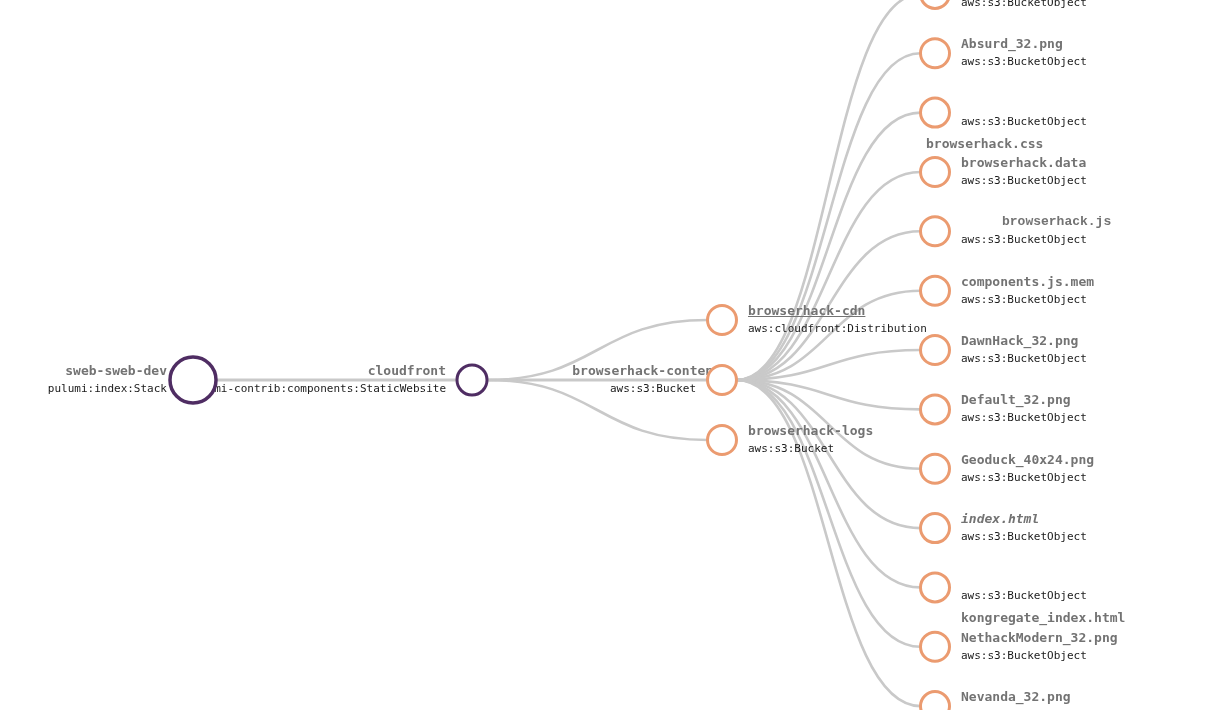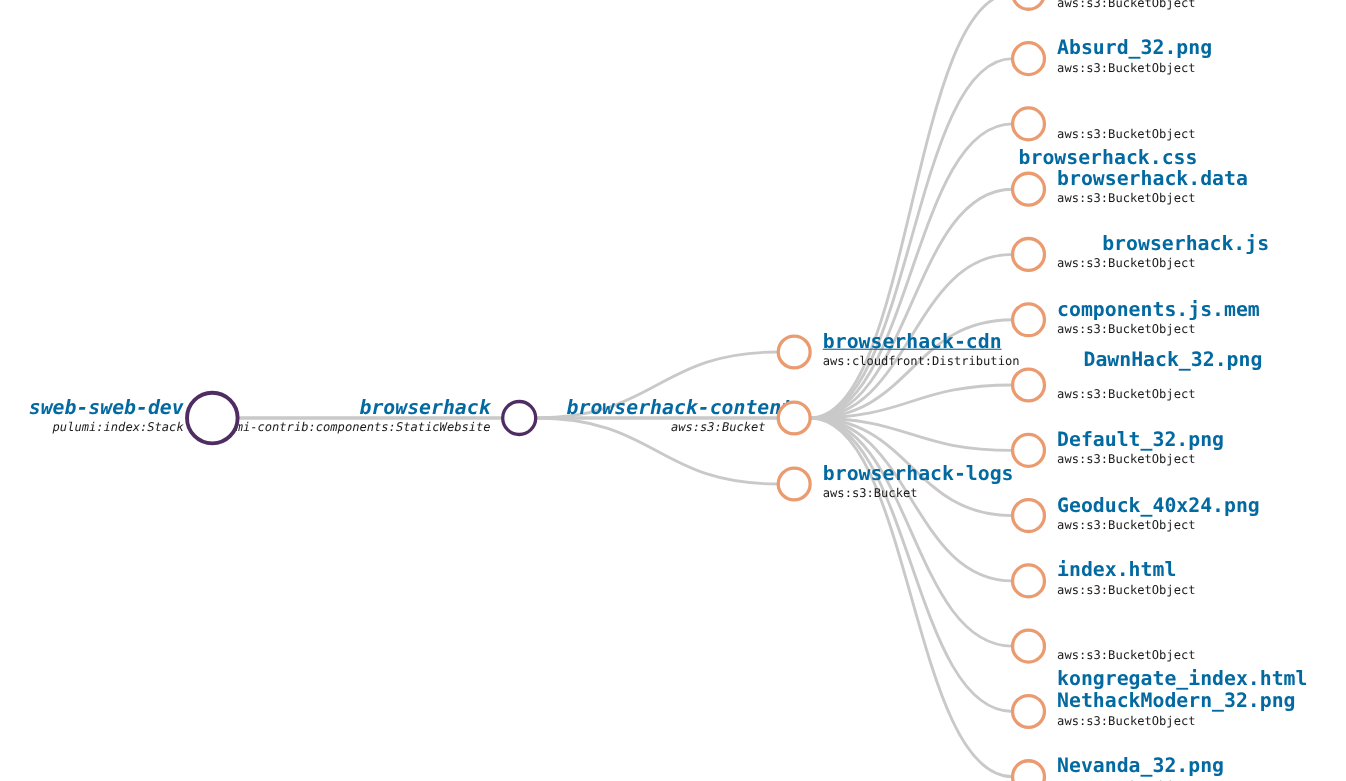--- a/index.html
+++ b/index.html
@@ -15,35 +15,35 @@
     position: absolute;
     top: 0; left: 0;
   }
   #edge-layer { z-index: 1; }
   #label-layer { position: absolute; top: 0; left: 0; width: 100%; height: 100%; z-index: 2; }
   #node-layer { z-index: 3; }
   .node-title {
     position: absolute;
     font-family: "DejaVu Sans Mono", monospace;
     font-weight: bold;
-    font-size: 18px;
+    font-size: 13px;
     line-height: 16px;
-    color: #0369a1;
+    color: #737373;
     white-space: nowrap;
   }
   .node-subtitle {
     position: absolute;
     font-family: "DejaVu Sans Mono", monospace;
     font-weight: normal;
     font-size: 11px;
     line-height: 12px;
     color: #1a1a1a;
     white-space: nowrap;
   }
-  .side-left { text-align: left; font-style: italic; }
+  .side-left { text-align: left; }
   .side-right { text-align: left; }
 </style>
 </head>
 <body>
 
 <div id="graph-canvas">
   <svg id="edge-layer" width="1224" height="710" viewBox="0 0 1224 710">
       <path d="M 193 380 L 472 380" fill="none" stroke="#c9c9c9" stroke-width="3.2"></path>
       <path d="M 472 380 L 722 380" fill="none" stroke="#c9c9c9" stroke-width="3.2"></path>
       <path d="M 487 380 C 597.25 380, 597.25 320, 707.5 320" fill="none" stroke="#c9c9c9" stroke-width="2.6"></path>
@@ -58,47 +58,47 @@
       <path d="M 736.5 380 C 828.5 380, 828.5 409.4, 920.5 409.4" fill="none" stroke="#c9c9c9" stroke-width="2.6"></path>
       <path d="M 736.5 380 C 828.5 380, 828.5 468.7, 920.5 468.7" fill="none" stroke="#c9c9c9" stroke-width="2.6"></path>
       <path d="M 736.5 380 C 828.5 380, 828.5 528.1, 920.5 528.1" fill="none" stroke="#c9c9c9" stroke-width="2.6"></path>
       <path d="M 736.5 380 C 828.5 380, 828.5 587.4, 920.5 587.4" fill="none" stroke="#c9c9c9" stroke-width="2.6"></path>
       <path d="M 736.5 380 C 828.5 380, 828.5 646.8, 920.5 646.8" fill="none" stroke="#c9c9c9" stroke-width="2.6"></path>
       <path d="M 736.5 380 C 828.5 380, 828.5 706.1, 920.5 706.1" fill="none" stroke="#c9c9c9" stroke-width="2.6"></path>
     </svg>
   <div id="label-layer">
       <div class="node-title side-left" style="right: 1057px; top: 363px;">sweb-sweb-dev</div>
       <div class="node-subtitle side-left" style="right: 1057px; top: 383px;">pulumi:index:Stack</div>
-      <div class="node-title side-left" style="right: 778px; top: 363px;">browserhack</div>
+      <div class="node-title side-left" style="right: 778px; top: 363px;">cloudfront</div>
       <div class="node-subtitle side-left" style="right: 778px; top: 383px;">pulumi-contrib:components:StaticWebsite</div>
       <div class="node-title side-left" style="right: 503px; top: 363px;">browserhack-content</div>
       <div class="node-subtitle side-left" style="right: 528px; top: 383px;">aws:s3:Bucket</div>
       <div class="node-title side-right" style="left: 748px; top: 303px; text-decoration: underline;">browserhack-cdn</div>
       <div class="node-subtitle side-right" style="left: 748px; top: 323px;">aws:cloudfront:Distribution</div>
       <div class="node-title side-right" style="left: 748px; top: 423px;">browserhack-logs</div>
       <div class="node-subtitle side-right" style="left: 748px; top: 443px;">aws:s3:Bucket</div>
       <div class="node-title side-right" style="left: 961px; top: -23.1px;"></div>
       <div class="node-subtitle side-right" style="left: 961px; top: -3.1px;">aws:s3:BucketObject</div>
       <div class="node-title side-right" style="left: 961px; top: 36.3px;">Absurd_32.png</div>
       <div class="node-subtitle side-right" style="left: 961px; top: 56.3px;">aws:s3:BucketObject</div>
       <div class="node-title side-right" style="left: 926px; top: 95.6px; margin-top: 40px;">browserhack.css</div>
       <div class="node-subtitle side-right" style="left: 961px; top: 115.6px;">aws:s3:BucketObject</div>
       <div class="node-title side-right" style="left: 961px; top: 155px;">browserhack.data</div>
       <div class="node-subtitle side-right" style="left: 961px; top: 175px;">aws:s3:BucketObject</div>
-      <div class="node-title side-right" style="left: 1002px; top: 214.3px;">browserhack.js</div>
+      <div class="node-title side-right" style="left: 1002px; top: 214.3px; font-family: Liberation Mono, monospace;">browserhack.js</div>
       <div class="node-subtitle side-right" style="left: 961px; top: 234.3px;">aws:s3:BucketObject</div>
       <div class="node-title side-right" style="left: 961px; top: 273.7px;">components.js.mem</div>
       <div class="node-subtitle side-right" style="left: 961px; top: 293.7px;">aws:s3:BucketObject</div>
-      <div class="node-title side-right" style="left: 961px; top: 320px; margin-left: 24px;">DawnHack_32.png</div>
+      <div class="node-title side-right" style="left: 961px; top: 333px;">DawnHack_32.png</div>
       <div class="node-subtitle side-right" style="left: 961px; top: 353px;">aws:s3:BucketObject</div>
       <div class="node-title side-right" style="left: 961px; top: 392.4px;">Default_32.png</div>
       <div class="node-subtitle side-right" style="left: 961px; top: 412.4px;">aws:s3:BucketObject</div>
       <div class="node-title side-right" style="left: 961px; top: 451.7px;">Geoduck_40x24.png</div>
       <div class="node-subtitle side-right" style="left: 961px; top: 471.7px;">aws:s3:BucketObject</div>
-      <div class="node-title side-right" style="left: 961px; top: 511.1px;">index.html</div>
+      <div class="node-title side-right" style="left: 961px; top: 511.1px; font-style: italic;">index.html</div>
       <div class="node-subtitle side-right" style="left: 961px; top: 531.1px;">aws:s3:BucketObject</div>
       <div class="node-title side-right" style="left: 961px; top: 570.4px; margin-top: 40px;">kongregate_index.html</div>
       <div class="node-subtitle side-right" style="left: 961px; top: 590.4px;">aws:s3:BucketObject</div>
       <div class="node-title side-right" style="left: 961px; top: 629.8px;">NethackModern_32.png</div>
       <div class="node-subtitle side-right" style="left: 961px; top: 649.8px;">aws:s3:BucketObject</div>
       <div class="node-title side-right" style="left: 961px; top: 689.1px; text-align: right;">Nevanda_32.png</div>
       <div class="node-subtitle side-right" style="left: 961px; top: 709.1px;">aws:s3:BucketObject</div>
     </div>
   <svg id="node-layer" width="1224" height="710" viewBox="0 0 1224 710">
       <circle cx="193" cy="380" r="23" fill="#ffffff" stroke="#4f2d63" stroke-width="3.5"></circle>

